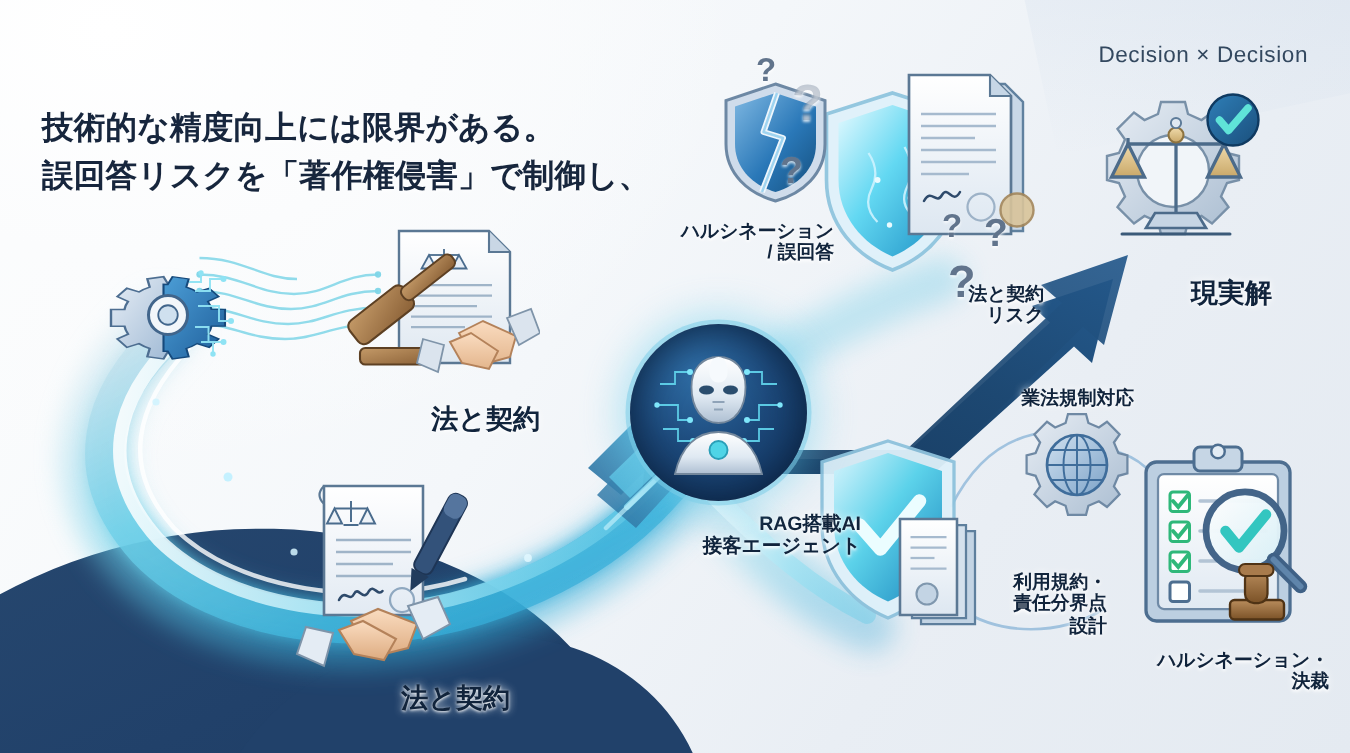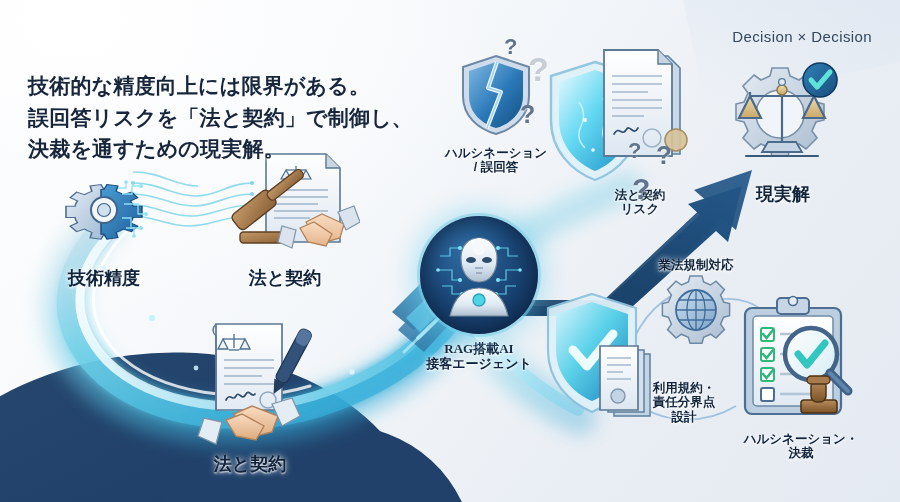--- a/index.html
+++ b/index.html
@@ -42,21 +42,21 @@
   
   #ribbon-svg, #arrow-svg, #connector-svg, #circuit-svg{
     position:absolute;left:0;top:0;width:900px;height:502px;
     z-index:2;pointer-events:none;
   }
   #arrow-svg{z-index:4;}
   #connector-svg{z-index:3;}
   #circuit-svg{z-index:3;}
 
   
-  .node{position:absolute;z-index:6;text-align:center;}
+  .node{position:absolute;z-index:6;text-align:right;}
   .node .icon{position:relative;margin:0 auto;}
   .node .lbl{
     margin-top:4px;
     font-weight:bold;
     color:#11243c;
     line-height:1.15;
     text-shadow:0 1px 2px rgba(255,255,255,.95),0 0 6px rgba(255,255,255,.9);
     white-space:pre-line;
   }
 
@@ -240,21 +240,20 @@
         </g>
         <g fill="#8fe3f4">
             <circle cx="89" cy="20" r="2"></circle>
             <circle cx="94" cy="48" r="2"></circle>
           <circle cx="89" cy="62" r="2"></circle>
             <circle cx="82" cy="70" r="1.8"></circle>
             <circle cx="74" cy="16" r="1.8"></circle>
           </g>
       </svg>
     </div>
-    <div class="lbl lbl-lg">技術精度</div>
   </div>
 
   <div class="node" id="node-law-top" style="left:210px;top:150px;width:150px;">
     <div class="icon">
       <svg width="150" height="110" viewBox="0 0 150 110">
         <defs>
           <linearGradient id="paperG" x1="0" y1="0" x2="0" y2="1">
             <stop offset="0%" stop-color="#ffffff"></stop>
               <stop offset="100%" stop-color="#dfe8f1"></stop>
           </linearGradient>
@@ -347,21 +346,21 @@
           <path d="M74,94 l18,-8 l26,10 l-6,16 l-24,6 z" fill="url(#skinG2)" stroke="#b4825a" stroke-width="1.4"></path>
           <path d="M66,100 l16,-6 l22,12 l-8,14 l-20,-4 z" fill="url(#skinG2)" stroke="#b4825a" stroke-width="1.4"></path>
           <path d="M112,84 l20,-6 l8,18 l-18,10 z" fill="#e4ecf4" stroke="#7f94a9" stroke-width="1.3"></path>
           <path d="M62,102 l-18,-4 l-6,18 l18,8 z" fill="#e4ecf4" stroke="#7f94a9" stroke-width="1.3"></path>
         </g>
       </svg>
     </div>
     <div class="lbl lbl-lg">法と契約</div>
   </div>
 
-  <div class="node" id="ai-node" style="width:190px;font-family:Liberation Serif, serif;">
+  <div class="node" id="ai-node" style="width:190px;">
     <div class="icon ai-circle">
       <svg width="118" height="118" viewBox="0 0 118 118">
         <defs>
           <linearGradient id="headG" x1="0" y1="0" x2="0" y2="1">
             <stop offset="0%" stop-color="#ffffff"></stop>
               <stop offset="60%" stop-color="#dfe9f2"></stop>
             <stop offset="100%" stop-color="#aebfd2"></stop>
           </linearGradient>
         </defs>
 
@@ -637,19 +636,18 @@
           <rect x="72" y="84" width="23" height="8" rx="4" fill="#a87b4c" stroke="#4f3315" stroke-width="1.4"></rect>
         </g>
       </svg>
     </div>
     <div class="lbl lbl-md">ハルシネーション・
 決裁</div>
   </div>
 
   <div id="title">
     <div>技術的な精度向上には限界がある。</div>
-    <div>誤回答リスクを「法と契約」で制御し、</div>
-    <div>決裁を通すための現実解。</div>
+    <div>誤回答リスクを「著作権侵害」で制御し、</div>
   </div>
 
   <div id="brandmark">Decision × Decision</div>
 
 </div>
 
 </body></html>

